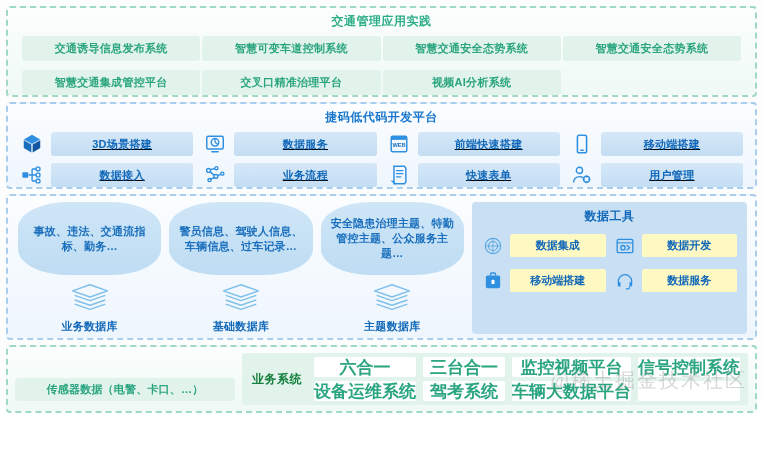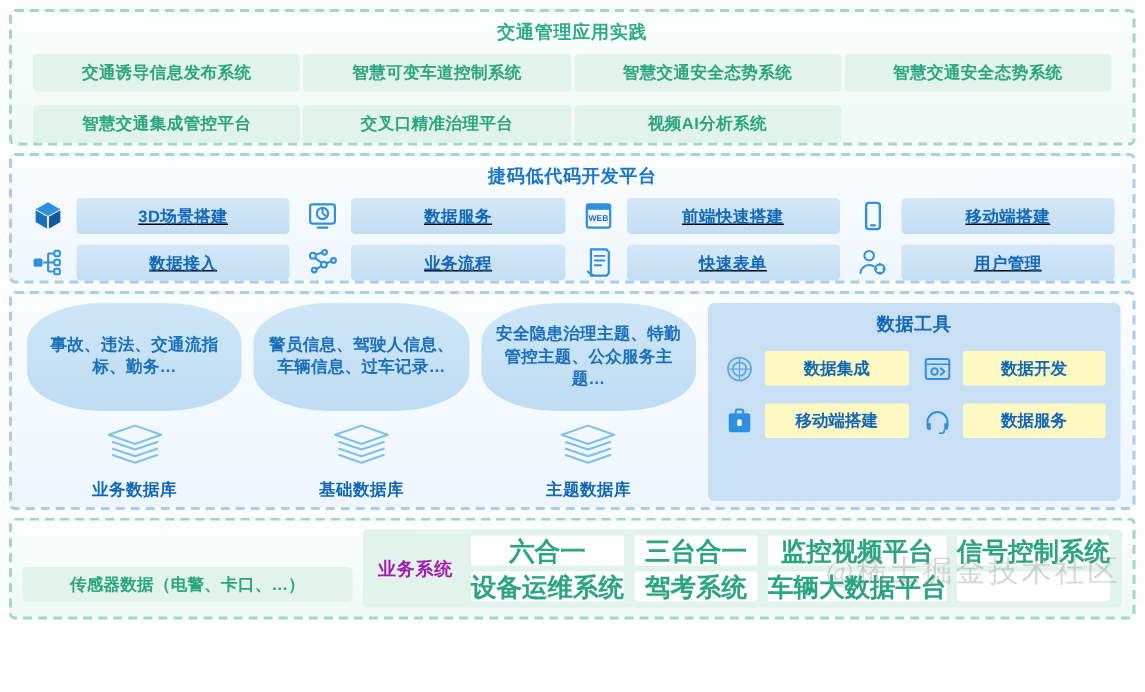--- a/index.html
+++ b/index.html
@@ -169,21 +169,21 @@
   .biz-box{
     flex:1 1 auto;
     background:#e2f3ec;
     border-radius:3px;
     display:flex;align-items:center;
     padding:4px 8px 4px 6px;
     gap:8px;
   }
   .biz-title{
     flex:0 0 auto;
-    color:#a21caf;font-size:12px;font-weight:bold;
+    color:#15803d;font-size:12px;font-weight:bold;
     letter-spacing:.5px;
     padding:0 4px;
     white-space:nowrap;
   }
   .biz-grid{
     flex:1 1 auto;
     display:grid;
     grid-template-columns:repeat(4,1fr);
     gap:4px 7px;
   }

